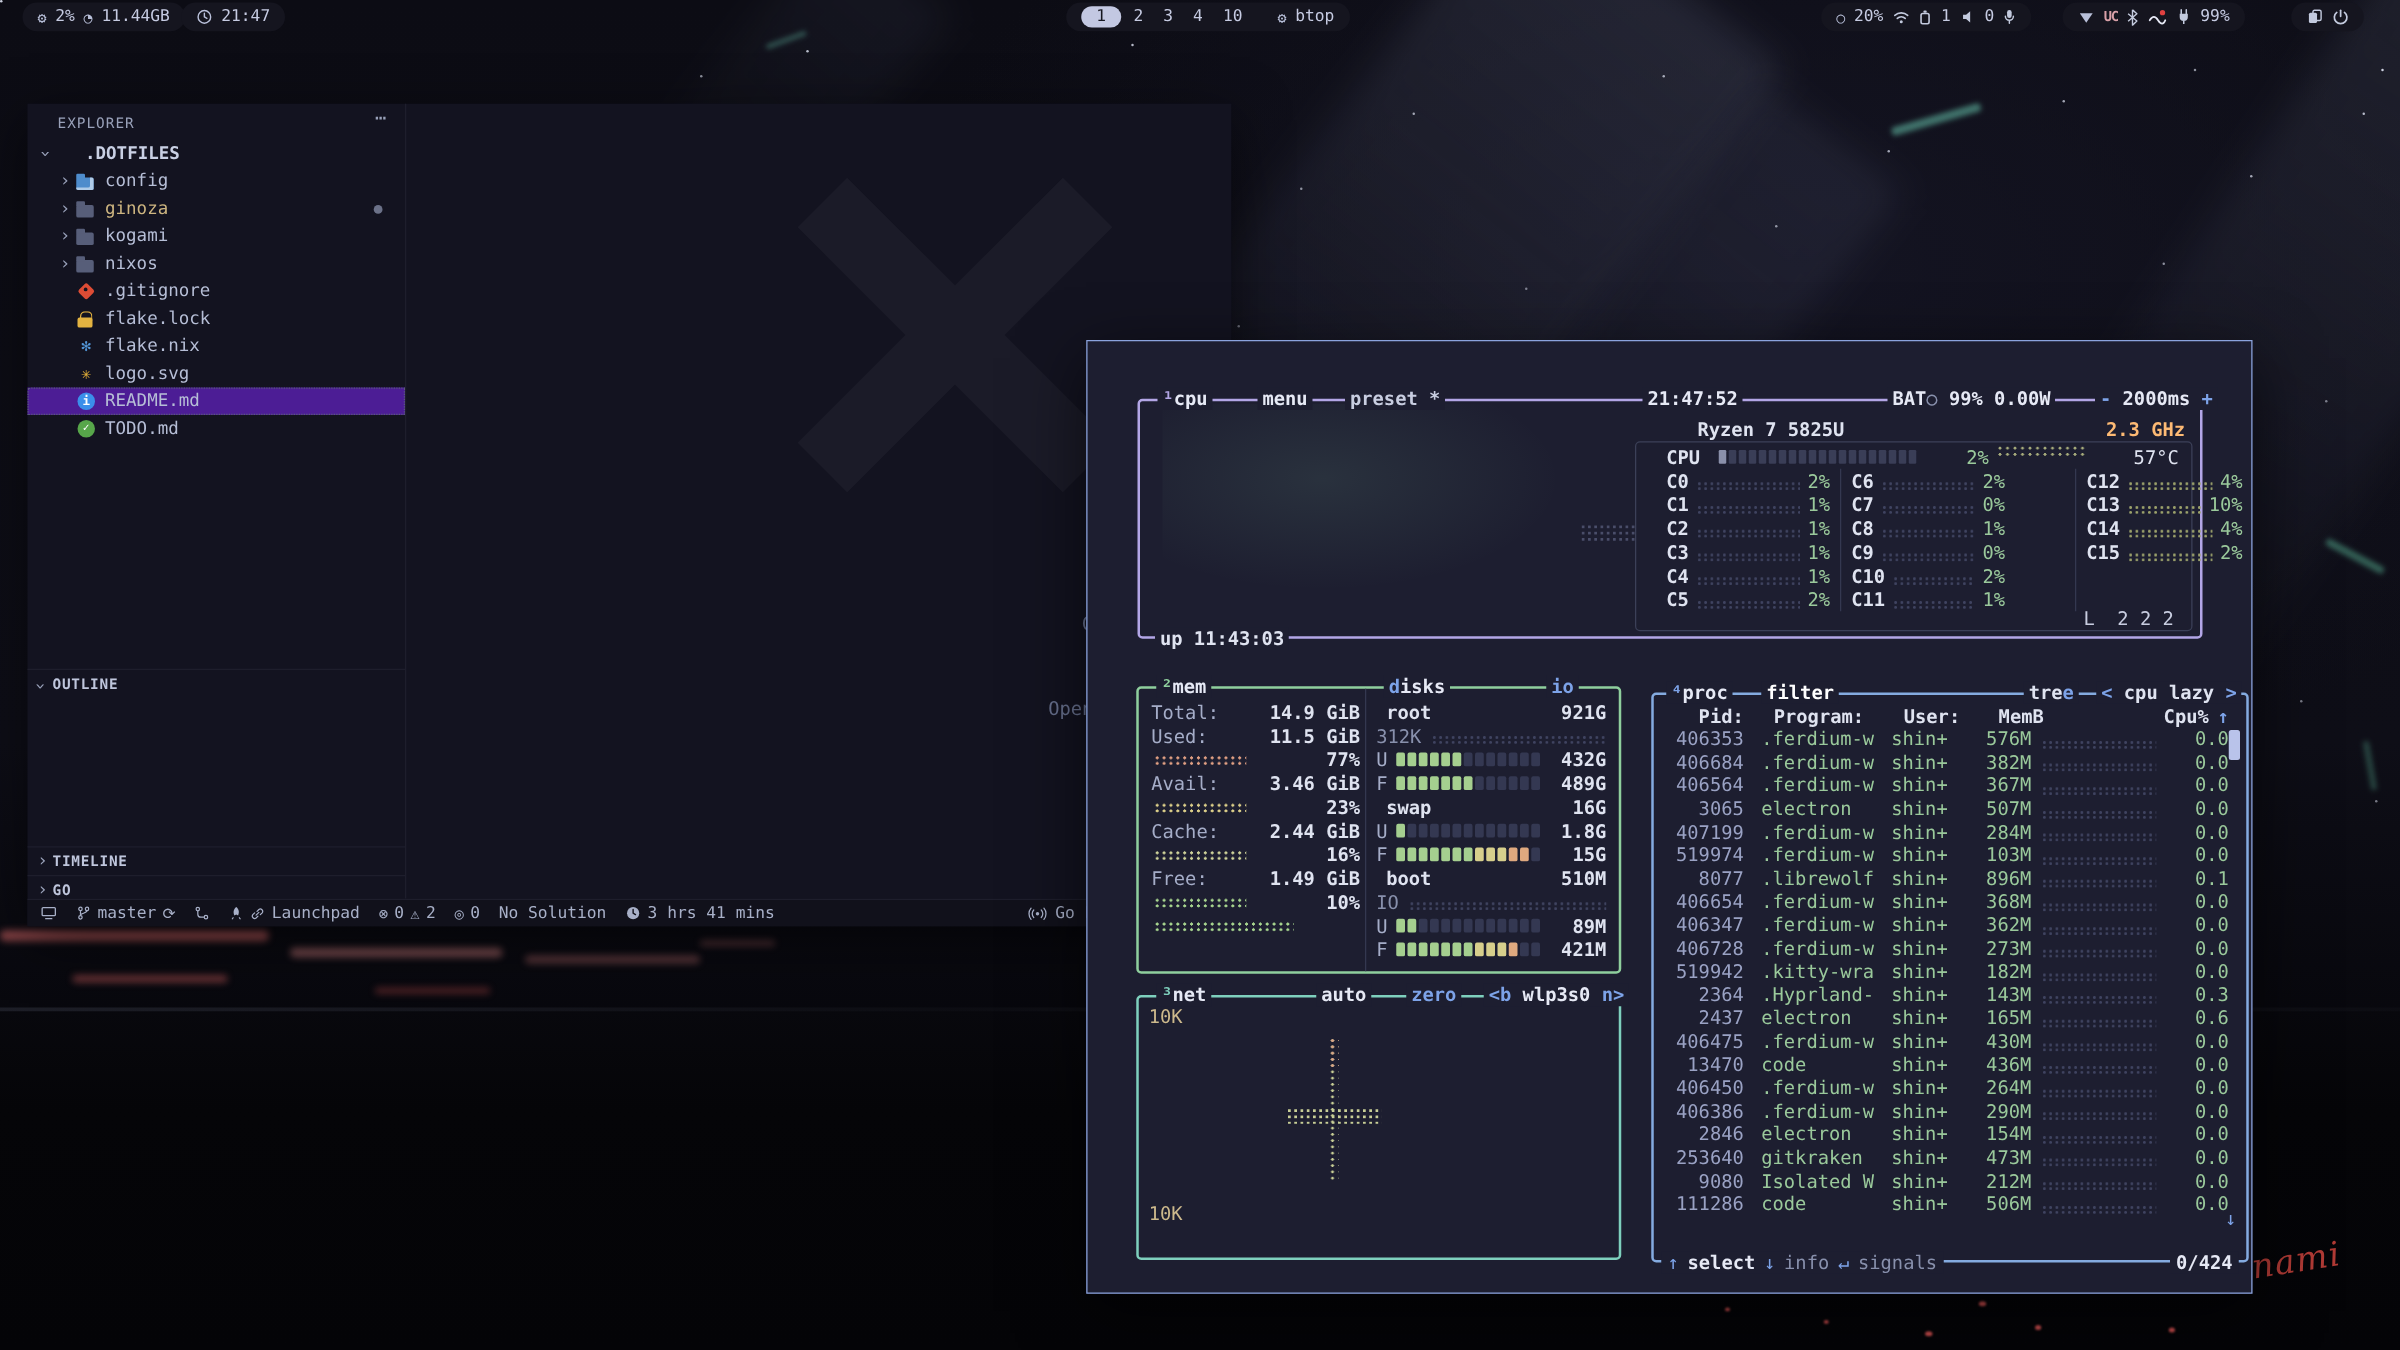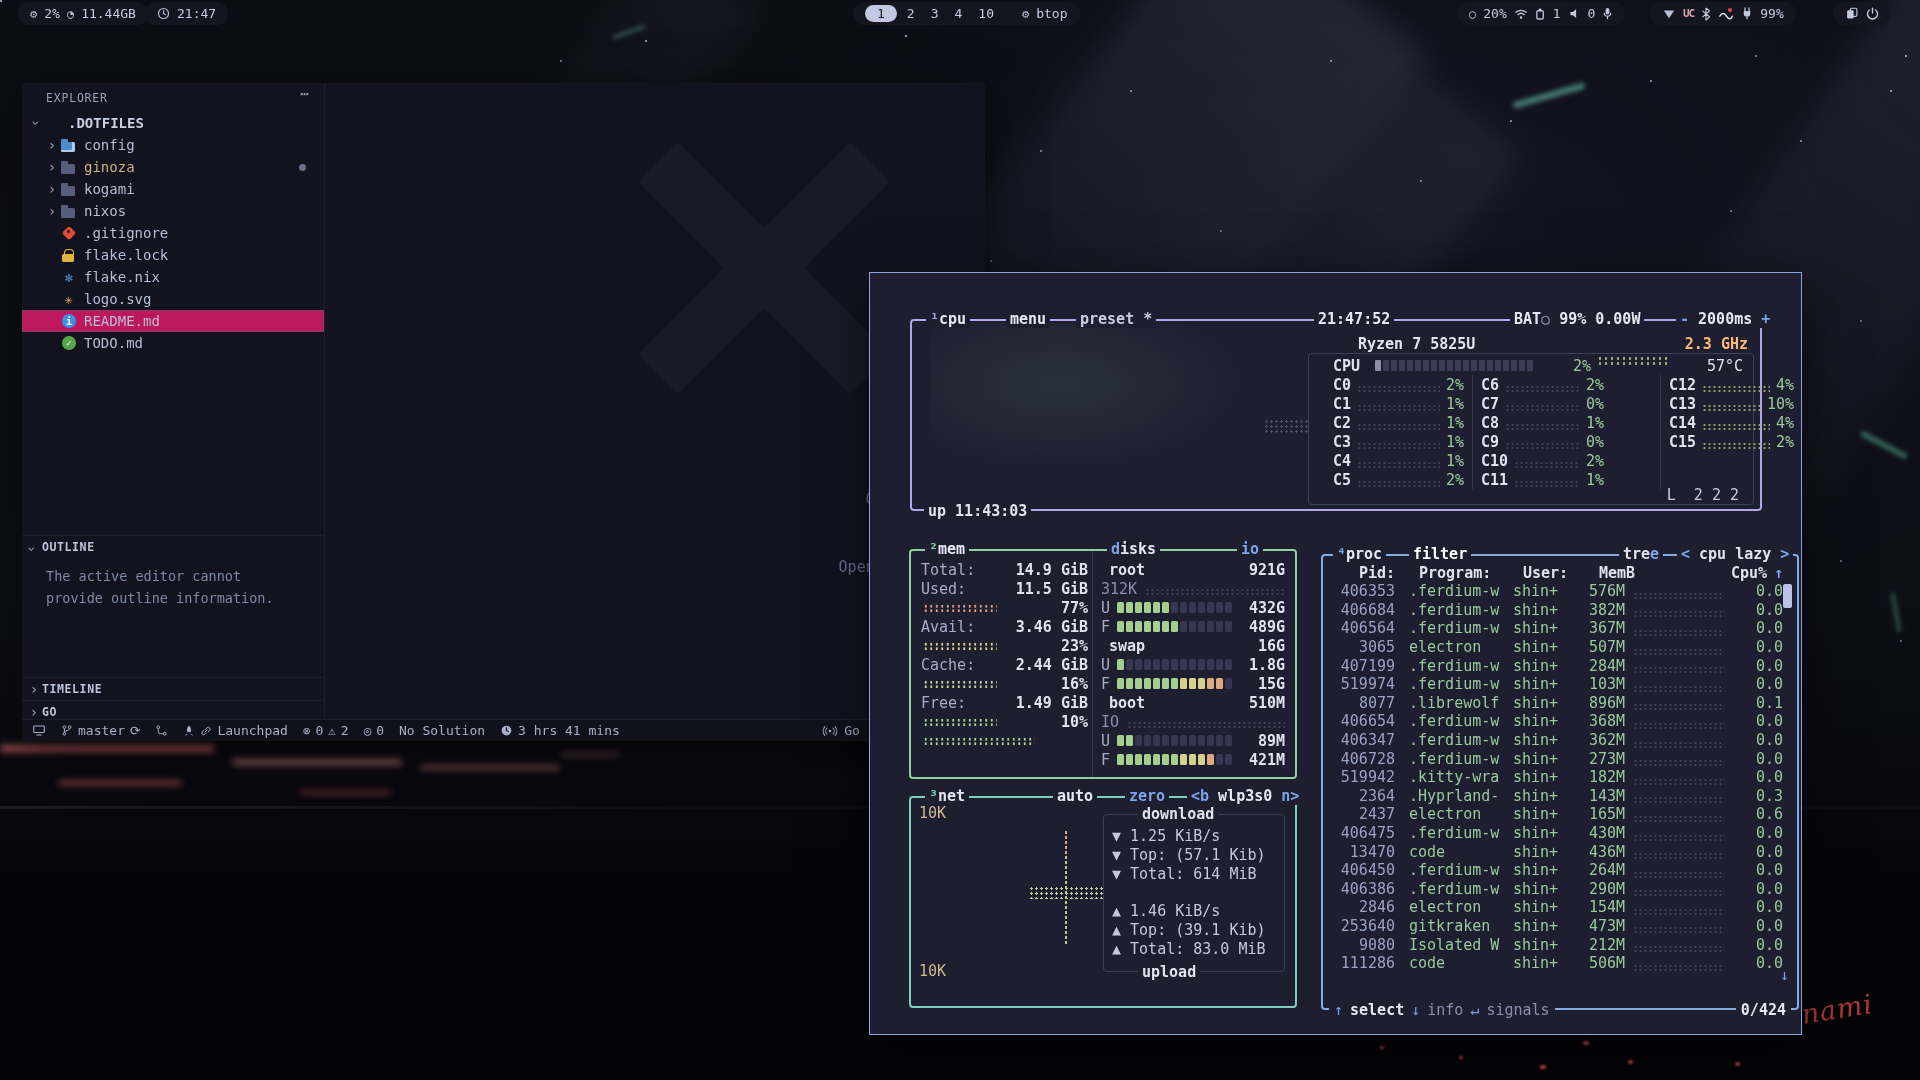--- a/index.html
+++ b/index.html
@@ -85,21 +85,21 @@
   .vsc { position:absolute; left:22px; top:83px; width:963px; height:658px; background:#131320; z-index:10;
       box-shadow:0 12px 44px rgba(0,0,0,.55); color:#b6bed6; font-size:14px; }
   .vsc-side { position:absolute; left:0; top:0; width:303px; height:636px; border-right:1px solid #1e1e2c; }
   .exp-head { position:absolute; left:0; top:4px; width:100%; height:22px; display:flex; align-items:center; }
   .exp-title { padding-left:24px; font-size:11.5px; letter-spacing:.8px; color:#99a1b9; }
   .exp-menu { position:absolute; right:14px; top:-2px; color:#99a1b9; font-size:15px; letter-spacing:1px; cursor:pointer; }
   .tree { position:absolute; left:0; top:29px; width:100%; }
   .trow { position:relative; height:22px; display:flex; align-items:center; cursor:pointer; }
   .trow.lvl0 { padding-left:6px; }
   .trow.lvl1 { padding-left:22px; }
-  .trow.sel { background:#be185d; outline:1px dotted #5a5a7c; outline-offset:-1px; }
+  .trow.sel { background:#4c1d95; outline:1px dotted #5a5a7c; outline-offset:-1px; }
   .chev { width:16px; color:#9aa2ba; font-size:14px; text-align:center; flex:none; }
   .chev.down { transform:rotate(90deg); }
   .ticon { width:18px; height:14px; flex:none; position:relative; display:flex; align-items:center; justify-content:center; }
   .ticon.none { visibility:hidden; width:18px; }
   .icon-folder { width:18px; }
   .icon-folder::before { content:""; position:absolute; left:1px; top:4px; width:14px; height:10px; background:currentColor; border-radius:1.5px; }
   .icon-folder::after { content:""; position:absolute; left:1px; top:1px; width:7px; height:4px; background:currentColor; border-radius:1px 1px 0 0; }
   .icon-folder-gear::before { box-shadow: inset -3px -2px 0 rgba(255,255,255,.55); }
   .icon-git::before { content:""; width:10px; height:10px; background:currentColor; transform:rotate(45deg); border-radius:2px; }
   .icon-git::after { content:""; position:absolute; left:7px; top:4px; width:3px; height:3px; border-radius:50%; background:#131320; }
@@ -461,21 +461,20 @@
             <span class="chev"></span>
             <span class="ticon icon-check" style="color: rgb(87, 166, 74);"></span>
             <span class="tlabel">TODO.md</span>
 
           </div>
         </div>
       <div class="side-sec sec-outline">
         <span class="chev down">›</span>
         <span class="sec-label">OUTLINE</span>
       </div>
-      <div class="outline-msg">The active editor cannot provide outline information.</div>
       <div class="side-sec sec-timeline">
         <span class="chev">›</span>
         <span class="sec-label">TIMELINE</span>
       </div>
       <div class="side-sec sec-go">
         <span class="chev">›</span>
         <span class="sec-label">GO</span>
       </div>
     </div>
 
@@ -819,33 +818,20 @@
 
     <div class="bbox box-net">
       <span class="bt t-net"><span class="accent-t">³</span><span>net</span></span>
       <span class="bt t-auto">auto</span>
       <span class="bt t-zero">zero</span>
       <span class="bt t-iface"><span class="iface-b">&lt;b</span><span> </span><span>wlp3s0</span><span> </span><span class="iface-b">n&gt;</span></span>
       <span class="net-scale-top">10K</span>
       <span class="net-scale-bot">10K</span>
       <div class="net-graph-v"></div>
       <div class="net-graph-h"></div>
-      <div class="net-info">
-        <span class="ni-dl">download</span>
-        <div class="ni-rows">
-          <div class="ni-row">▼ 1.25 KiB/s</div>
-          <div class="ni-row">▼ Top: (57.1 Kib)</div>
-          <div class="ni-row">▼ Total:  614 MiB</div>
-          <div class="ni-gap"></div>
-          <div class="ni-row">▲ 1.46 KiB/s</div>
-          <div class="ni-row">▲ Top: (39.1 Kib)</div>
-          <div class="ni-row">▲ Total: 83.0 MiB</div>
-        </div>
-        <span class="ni-ul">upload</span>
-      </div>
     </div>
 
     <div class="bbox box-proc">
       <span class="bt t-proc"><span class="accent-b">⁴</span><span>proc</span></span>
       <span class="bt t-filter">filter</span>
       <span class="bt t-tree"><span>tre</span><span class="hl">e</span></span>
       <span class="bt t-sort"><span class="hl">&lt;</span><span> cpu lazy </span><span class="hl">&gt;</span></span>
 
       <div class="proc-head">
         <span class="ph-pid">Pid:</span>

